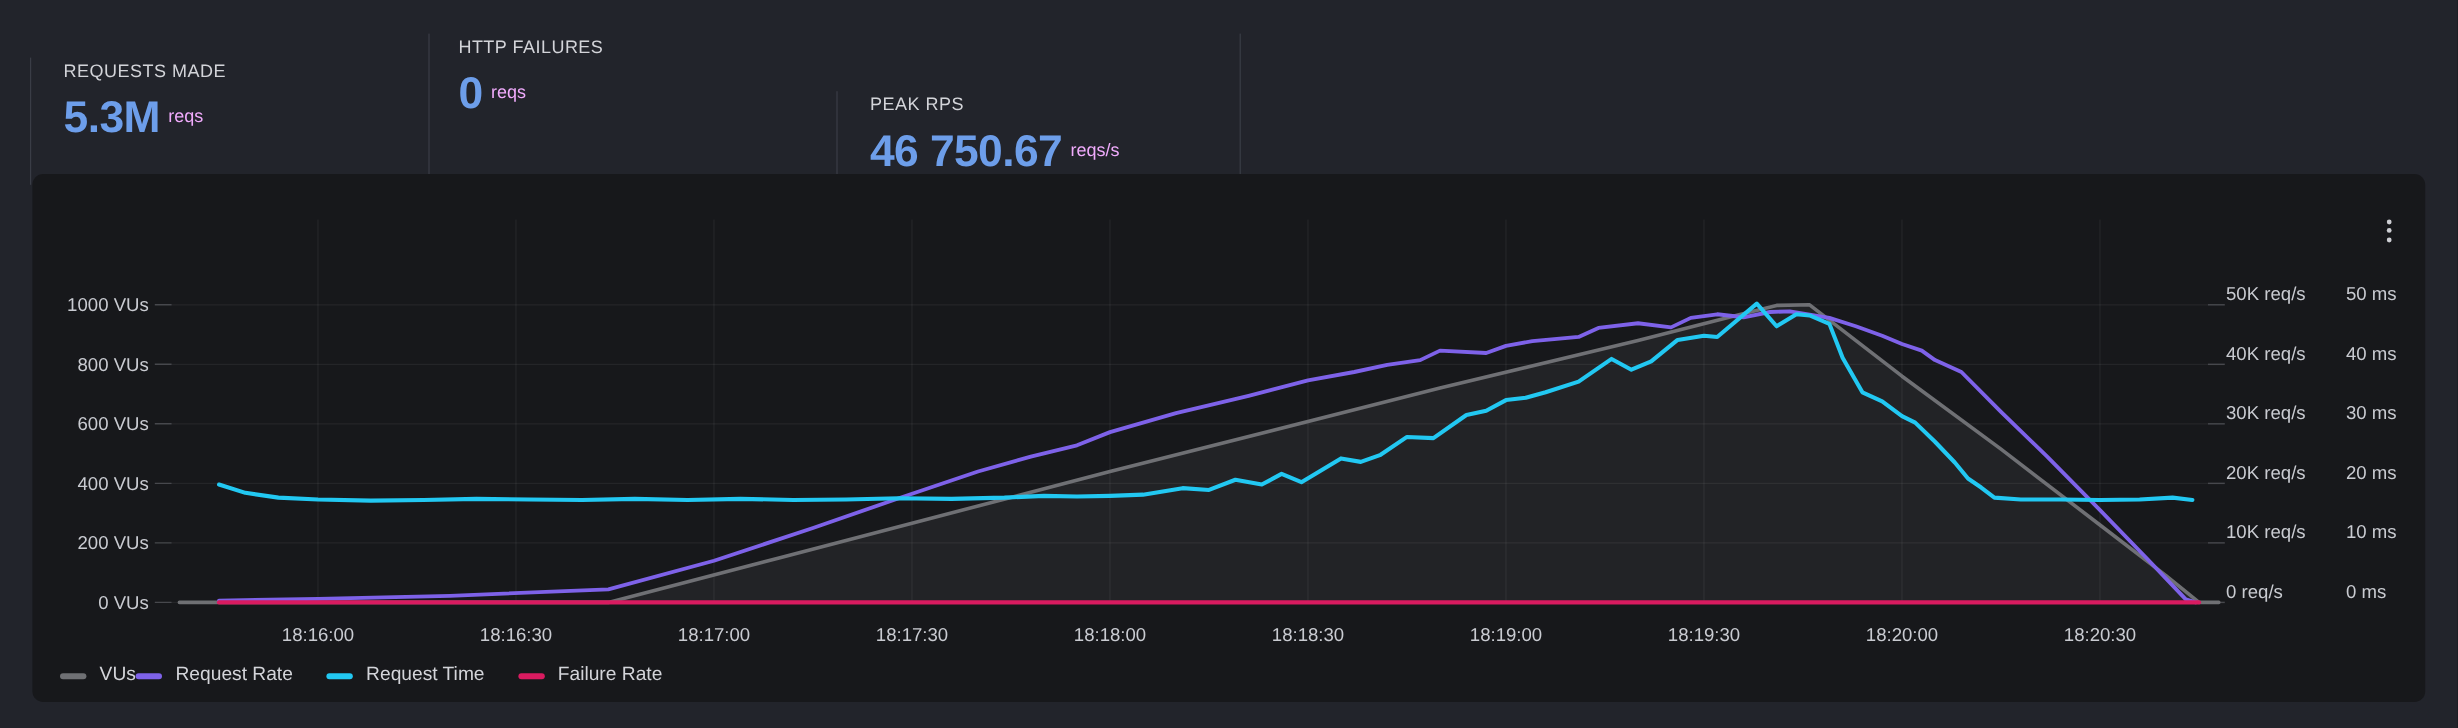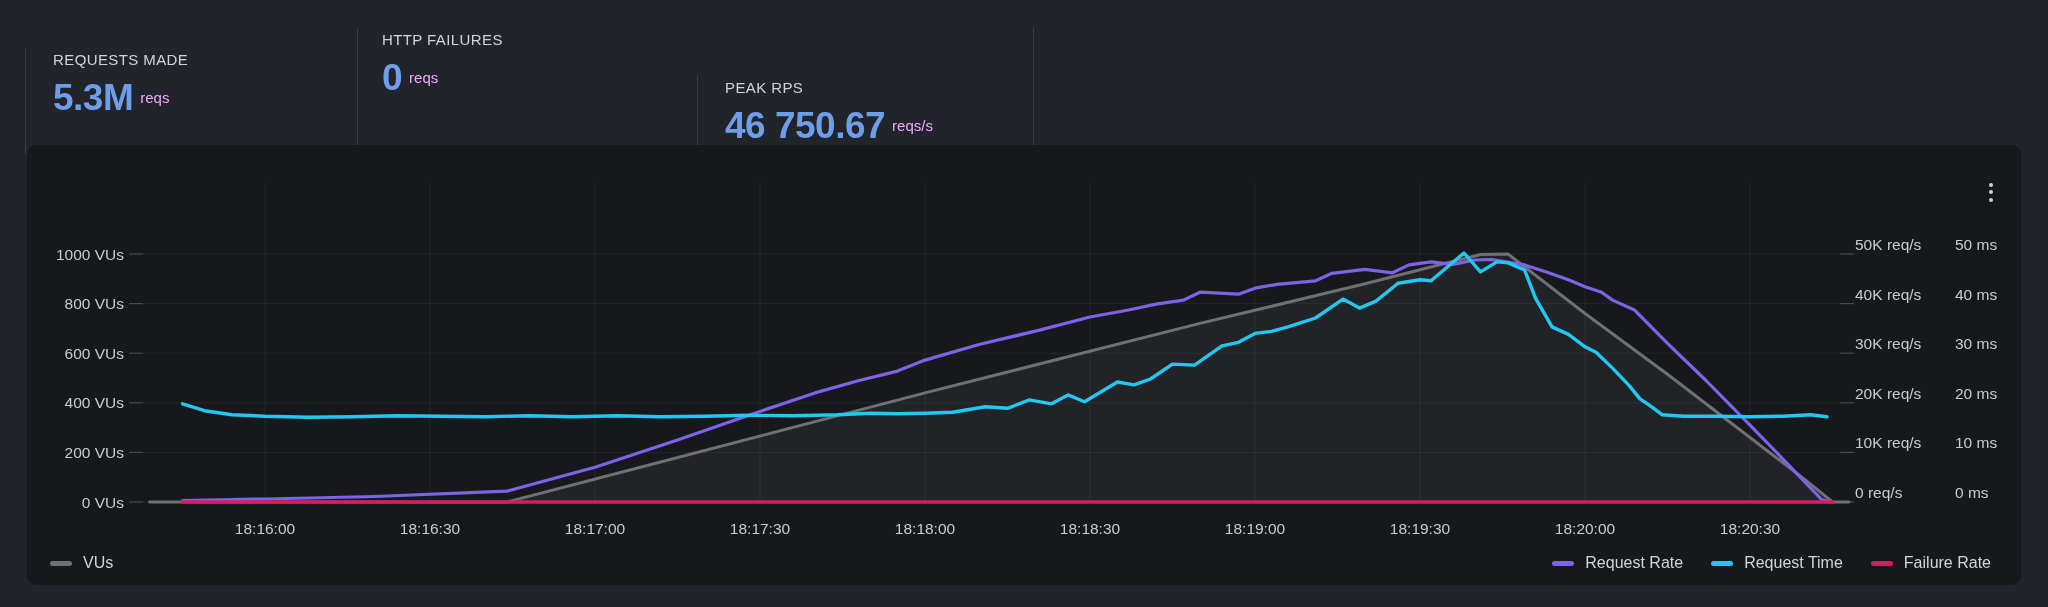--- a/index.html
+++ b/index.html
@@ -28,21 +28,21 @@
   .kebab{
     position:absolute;top:33px;right:16px;width:28px;height:28px;
     display:flex;flex-direction:column;align-items:center;justify-content:center;
     gap:3.5px;cursor:pointer;background:none;border:none;padding:0;
   }
   .kebab span{width:4px;height:4px;border-radius:50%;background:#cdced3;display:block;}
   #chart-svg{position:absolute;left:0;top:0;}
   
   .legend{
     position:absolute;left:23px;right:30px;bottom:13px;
-    display:flex;justify-content:space-between;align-items:center;
+    display:flex;align-items:center;
     font-size:16px;color:#d3d4d9;
   }
   .legend-group{display:flex;align-items:center;gap:28px;}
   .legend-item{display:flex;align-items:center;gap:11px;cursor:pointer;}
   .legend-dash{width:22px;height:5px;border-radius:3px;display:inline-block;}
 </style>
 </head>
 <body>
 
 <div class="stats">

